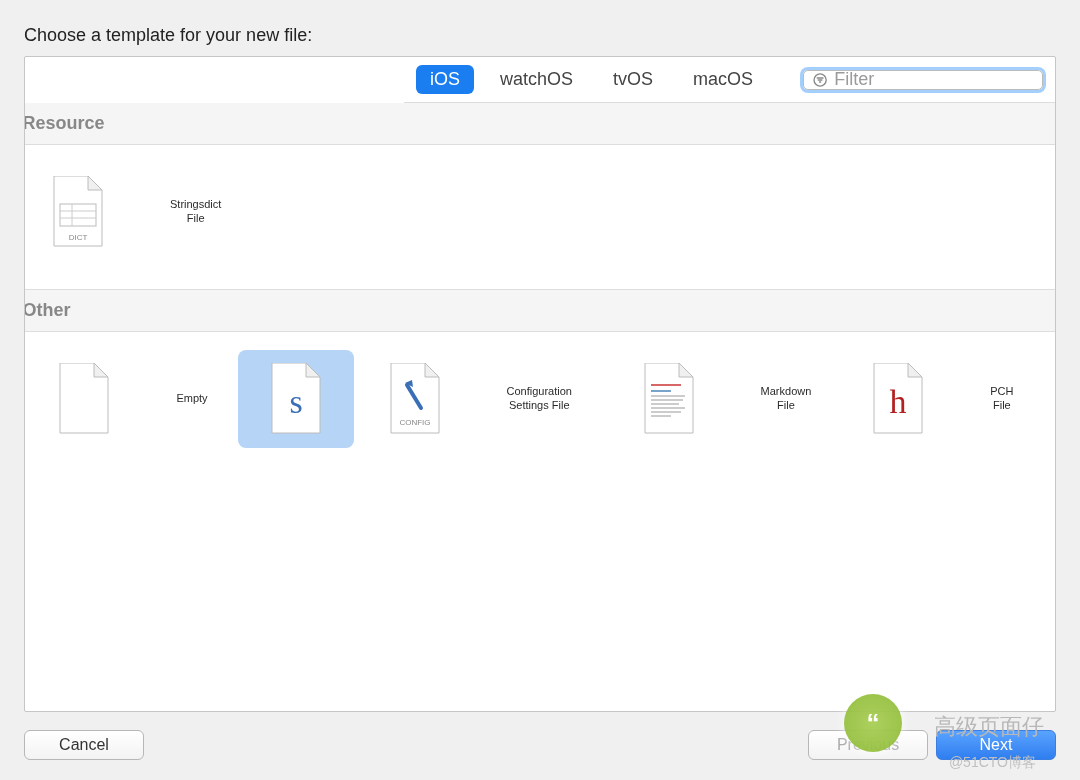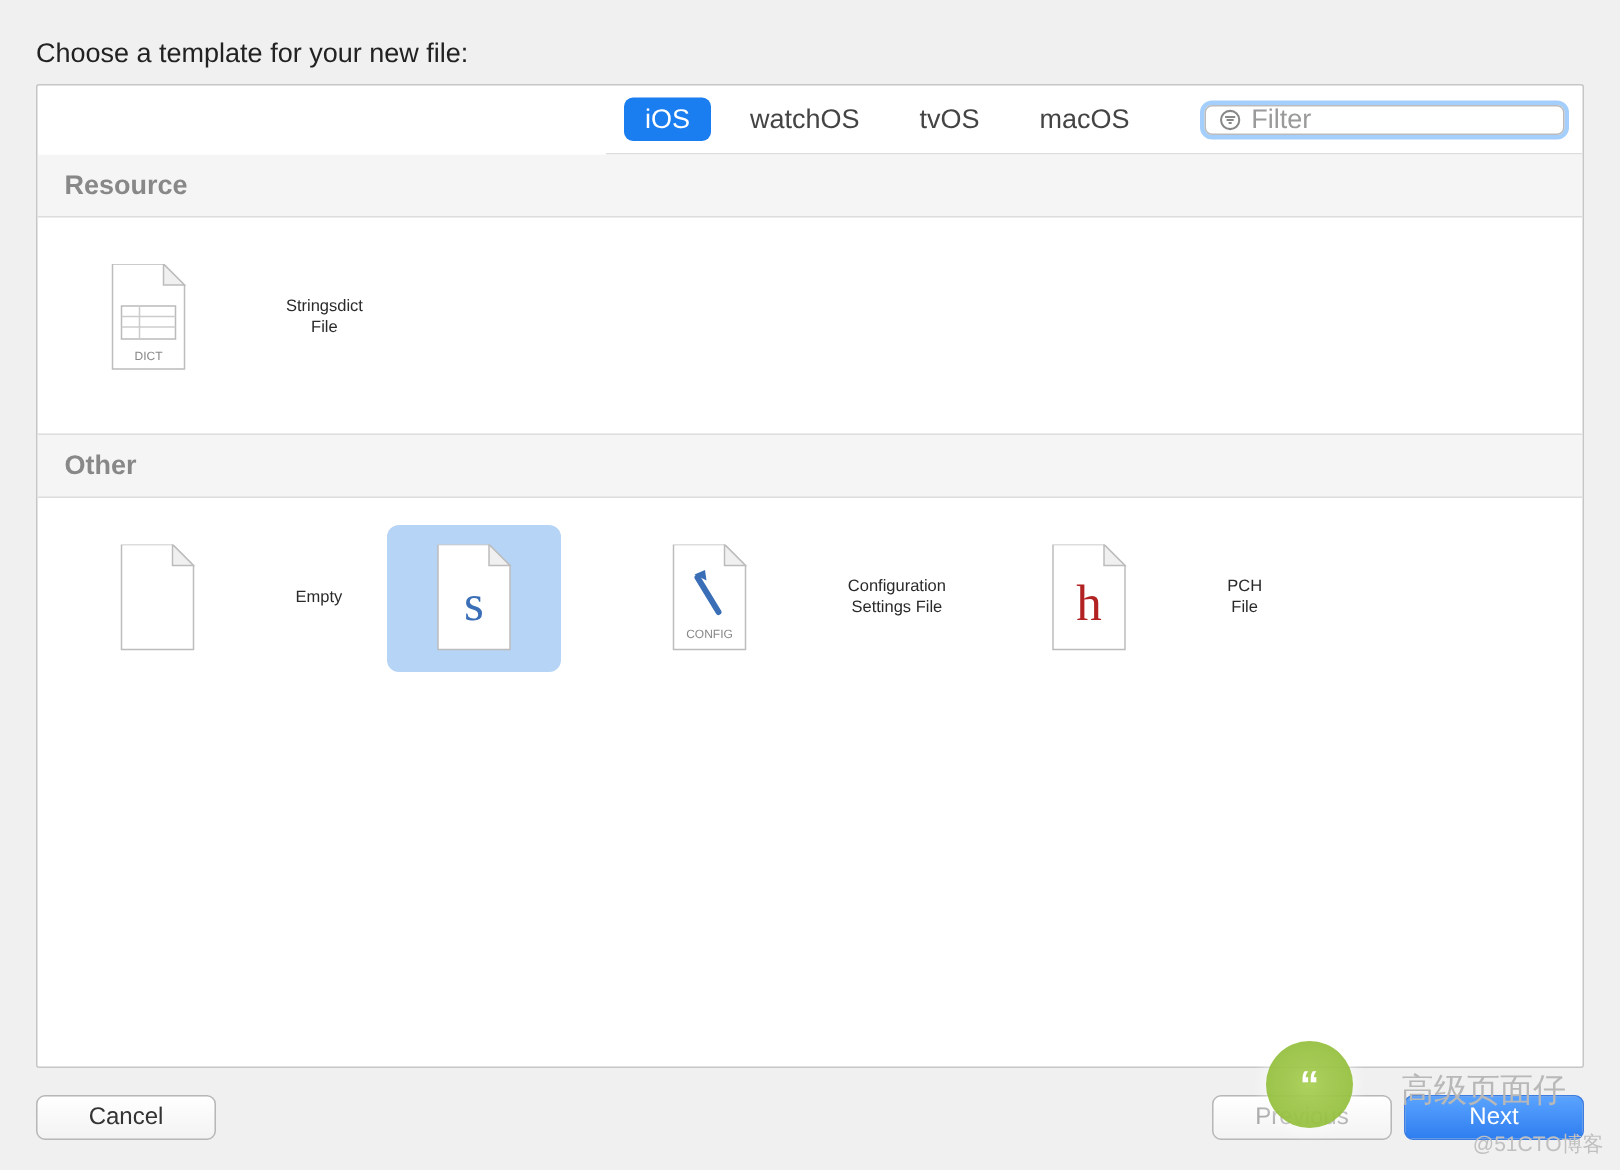--- a/index.html
+++ b/index.html
@@ -167,21 +167,21 @@
     .watermark-text {
       position: fixed;
       right: 36px;
       bottom: 38px;
       font-size: 22px;
       color: #b8b8b8;
       font-family: Liberation Sans, sans-serif;
     }
     .watermark-sub {
       position:fixed;
-      right: 11px;
+      right: 44px;
       bottom: 8px;
       font-size: 14px;
       color:#c0c0c0;
     }
   </style>
 </head>
 <body>
 
 <div class="dialog-title">Choose a template for your new file:</div>
 
@@ -254,20 +254,37 @@
             <path d="M4 0 H38 L52 14 V70 H4 Z" fill="#fff" stroke="#bcbcbc"></path>
             <path d="M38 0 L52 14 H38 Z" fill="#f0f0f0" stroke="#bcbcbc"></path>
             <path d="M20 22 L34 45" stroke="#3a6fb7" stroke-width="4" stroke-linecap="round"></path>
             <path d="M18 20 L25 17 L26 24 Z" fill="#3a6fb7"></path>
             <text x="28" y="62" font-size="8" text-anchor="middle" fill="#888" font-family="Arial">CONFIG</text>
           </svg>
         </div>
         <div class="item-label">Configuration Settings File</div>
       </div>
 
+      <div class="item">
+        <div class="icon-wrap">
+          <svg class="file-svg" viewBox="0 0 56 72">
+            <path d="M4 0 H38 L52 14 V70 H4 Z" fill="#fff" stroke="#bcbcbc"></path>
+            <path d="M38 0 L52 14 H38 Z" fill="#f0f0f0" stroke="#bcbcbc"></path>
+            <line x1="10" y1="22" x2="40" y2="22" stroke="#c33" stroke-width="1.5"></line>
+            <line x1="10" y1="28" x2="30" y2="28" stroke="#26a" stroke-width="1.2"></line>
+            <line x1="10" y1="33" x2="44" y2="33" stroke="#999" stroke-width="1"></line>
+            <line x1="10" y1="37" x2="42" y2="37" stroke="#999" stroke-width="1"></line>
+            <line x1="10" y1="41" x2="38" y2="41" stroke="#999" stroke-width="1"></line>
+            <line x1="10" y1="45" x2="44" y2="45" stroke="#999" stroke-width="1"></line>
+            <line x1="10" y1="49" x2="40" y2="49" stroke="#999" stroke-width="1"></line>
+            <line x1="10" y1="53" x2="30" y2="53" stroke="#999" stroke-width="1"></line>
+          </svg>
+        </div>
+        <div class="item-label">Markdown File</div>
+      </div>
 
       <div class="item">
         <div class="icon-wrap">
           <svg class="file-svg" viewBox="0 0 56 72">
             <path d="M4 0 H38 L52 14 V70 H4 Z" fill="#fff" stroke="#bcbcbc"></path>
             <path d="M38 0 L52 14 H38 Z" fill="#f0f0f0" stroke="#bcbcbc"></path>
             <text x="28" y="50" font-size="34" text-anchor="middle" fill="#b22222" font-family="Georgia,serif">h</text>
           </svg>
         </div>
         <div class="item-label">PCH File</div>

